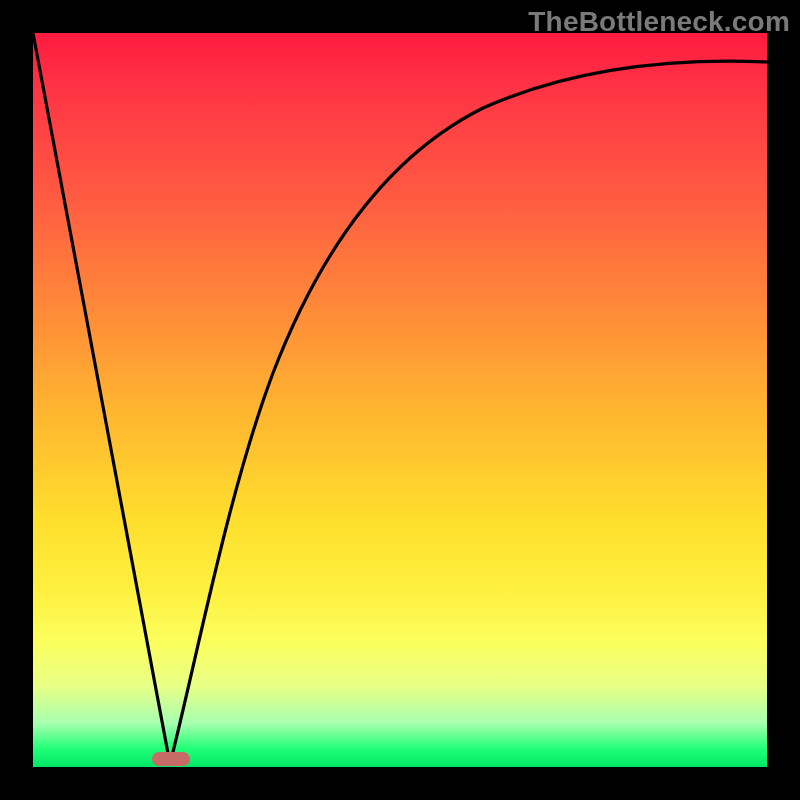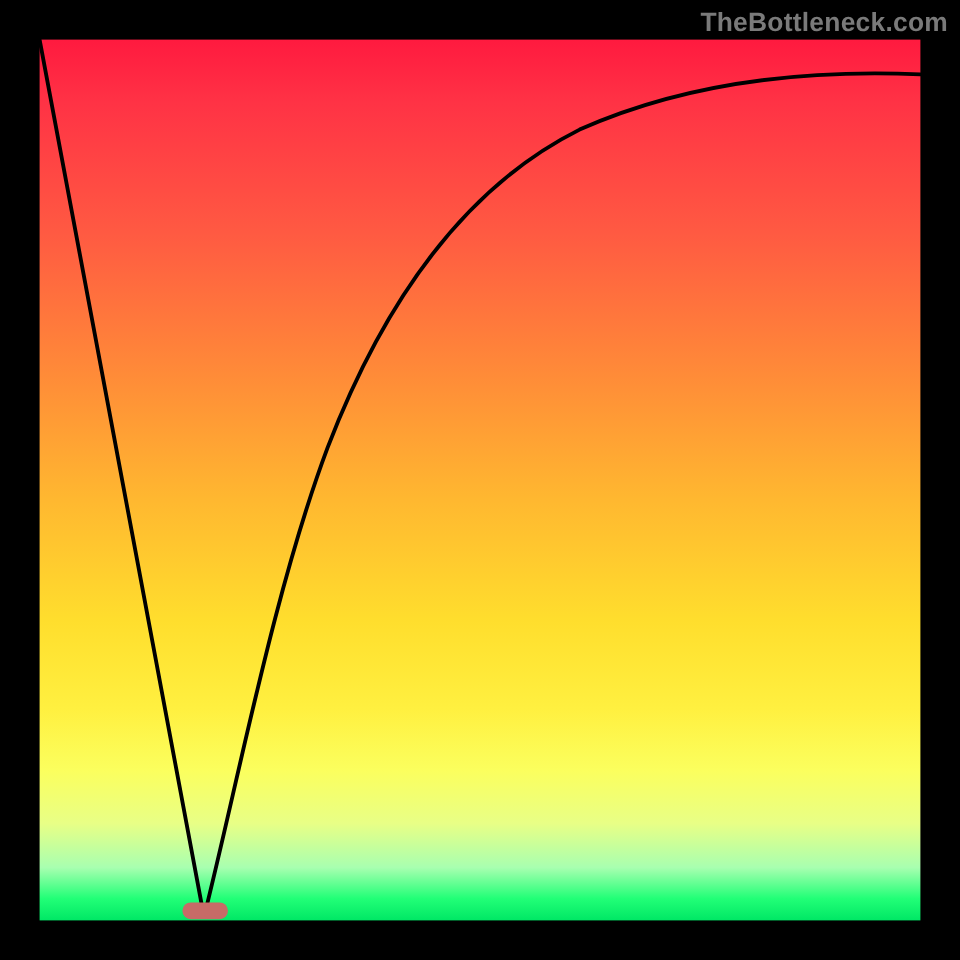--- a/index.html
+++ b/index.html
@@ -39,21 +39,21 @@
       #a8ffb0 94%,
       #22ff77 97.5%,
       #00e765 100%
     );
   }
   .watermark {
     position: absolute;
     top: 6px;
     right: 10px;
     color: #7a7a7a;
-    font-size: 22px;
+    font-size: 28px;
     font-weight: 600;
     letter-spacing: 0.2px;
     user-select: none;
     text-align: center;
   }
   svg.curve {
     position: absolute;
     left: 0;
     top: 0;
     width: 734px;

